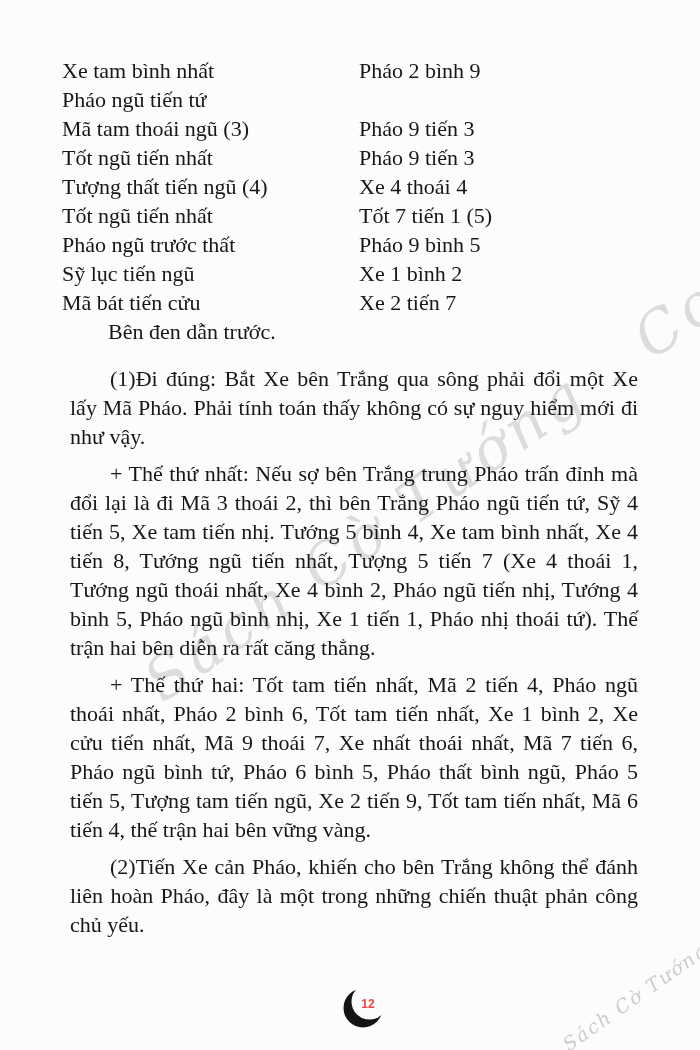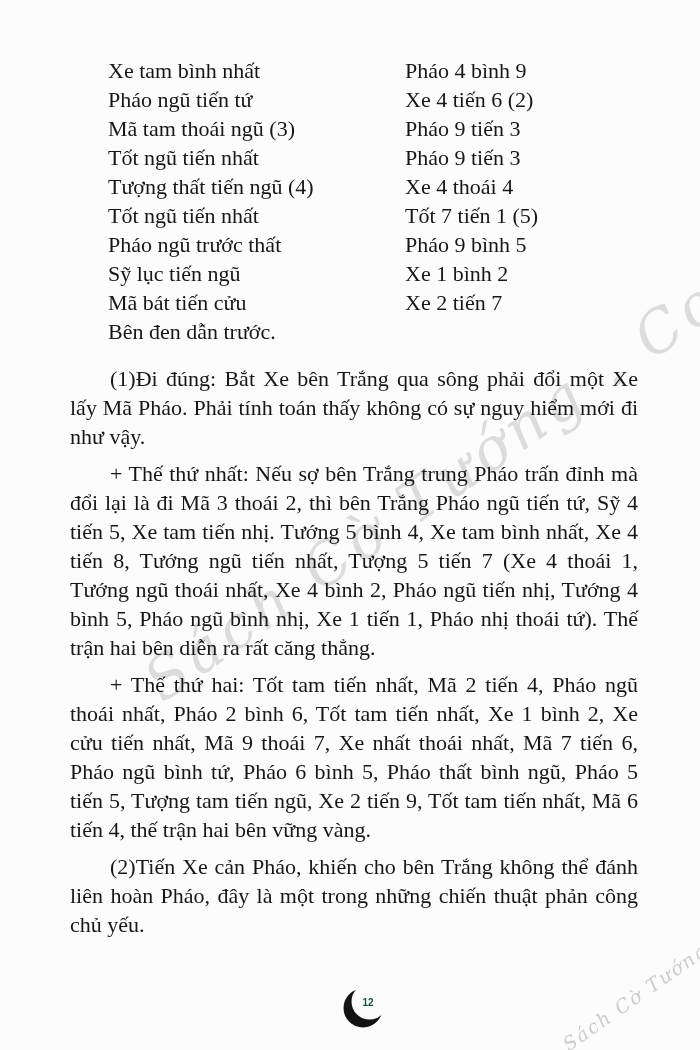--- a/index.html
+++ b/index.html
@@ -40,59 +40,58 @@
     transform-origin:center;
   }
   .content {
     position:absolute;
     left:62px; top:56px;
     width:584px;
     font-size:22px;
     line-height:29px;
     z-index:2;
   }
-  .moves { margin-left:46px; }
+  .moves { }
   .mrow { display:grid; grid-template-columns:297px 1fr; }
   .mcell { white-space:nowrap; }
   .moves-footer { margin:0 0 18px 46px; }
   .para { margin:8px; text-align:justify; text-indent:40px; }
   .pagenum {
     position:absolute;
     left:342px; top:985px;
     width:46px; height:48px;
     z-index:2;
   }
   .pagenum svg { position:absolute; left:0; top:0; }
   .pagenum .num {
     position:absolute; left:6px; right:0; top:12px;
     text-align:center;
     font-family:"Liberation Sans", sans-serif;
-    font-size:10px;
+    font-size:12px;
     font-weight:bold;
-    color:#14532d;
+    color:#ef4444;
   }
 </style>
 </head>
 <body>
 
 <div class="page">
 
   <div class="watermark wm-mid">Sách Cờ Tướng . Com</div>
   <div class="watermark wm-corner">Sách Cờ Tướng . Com</div>
 
   <div class="content">
 
     <div class="moves">
       <div class="mrow">
         <span class="mcell">Xe tam bình nhất</span>
-        <span class="mcell">Pháo 4 bình 9</span>
+        <span class="mcell">Pháo 2 bình 9</span>
       </div>
       <div class="mrow">
         <span class="mcell">Pháo ngũ tiến tứ</span>
-        <span class="mcell">Xe 4 tiến 6 (2)</span>
       </div>
       <div class="mrow">
         <span class="mcell">Mã tam thoái ngũ (3)</span>
         <span class="mcell">Pháo 9 tiến 3</span>
       </div>
       <div class="mrow">
         <span class="mcell">Tốt ngũ tiến nhất</span>
         <span class="mcell">Pháo 9 tiến 3</span>
       </div>
       <div class="mrow">

